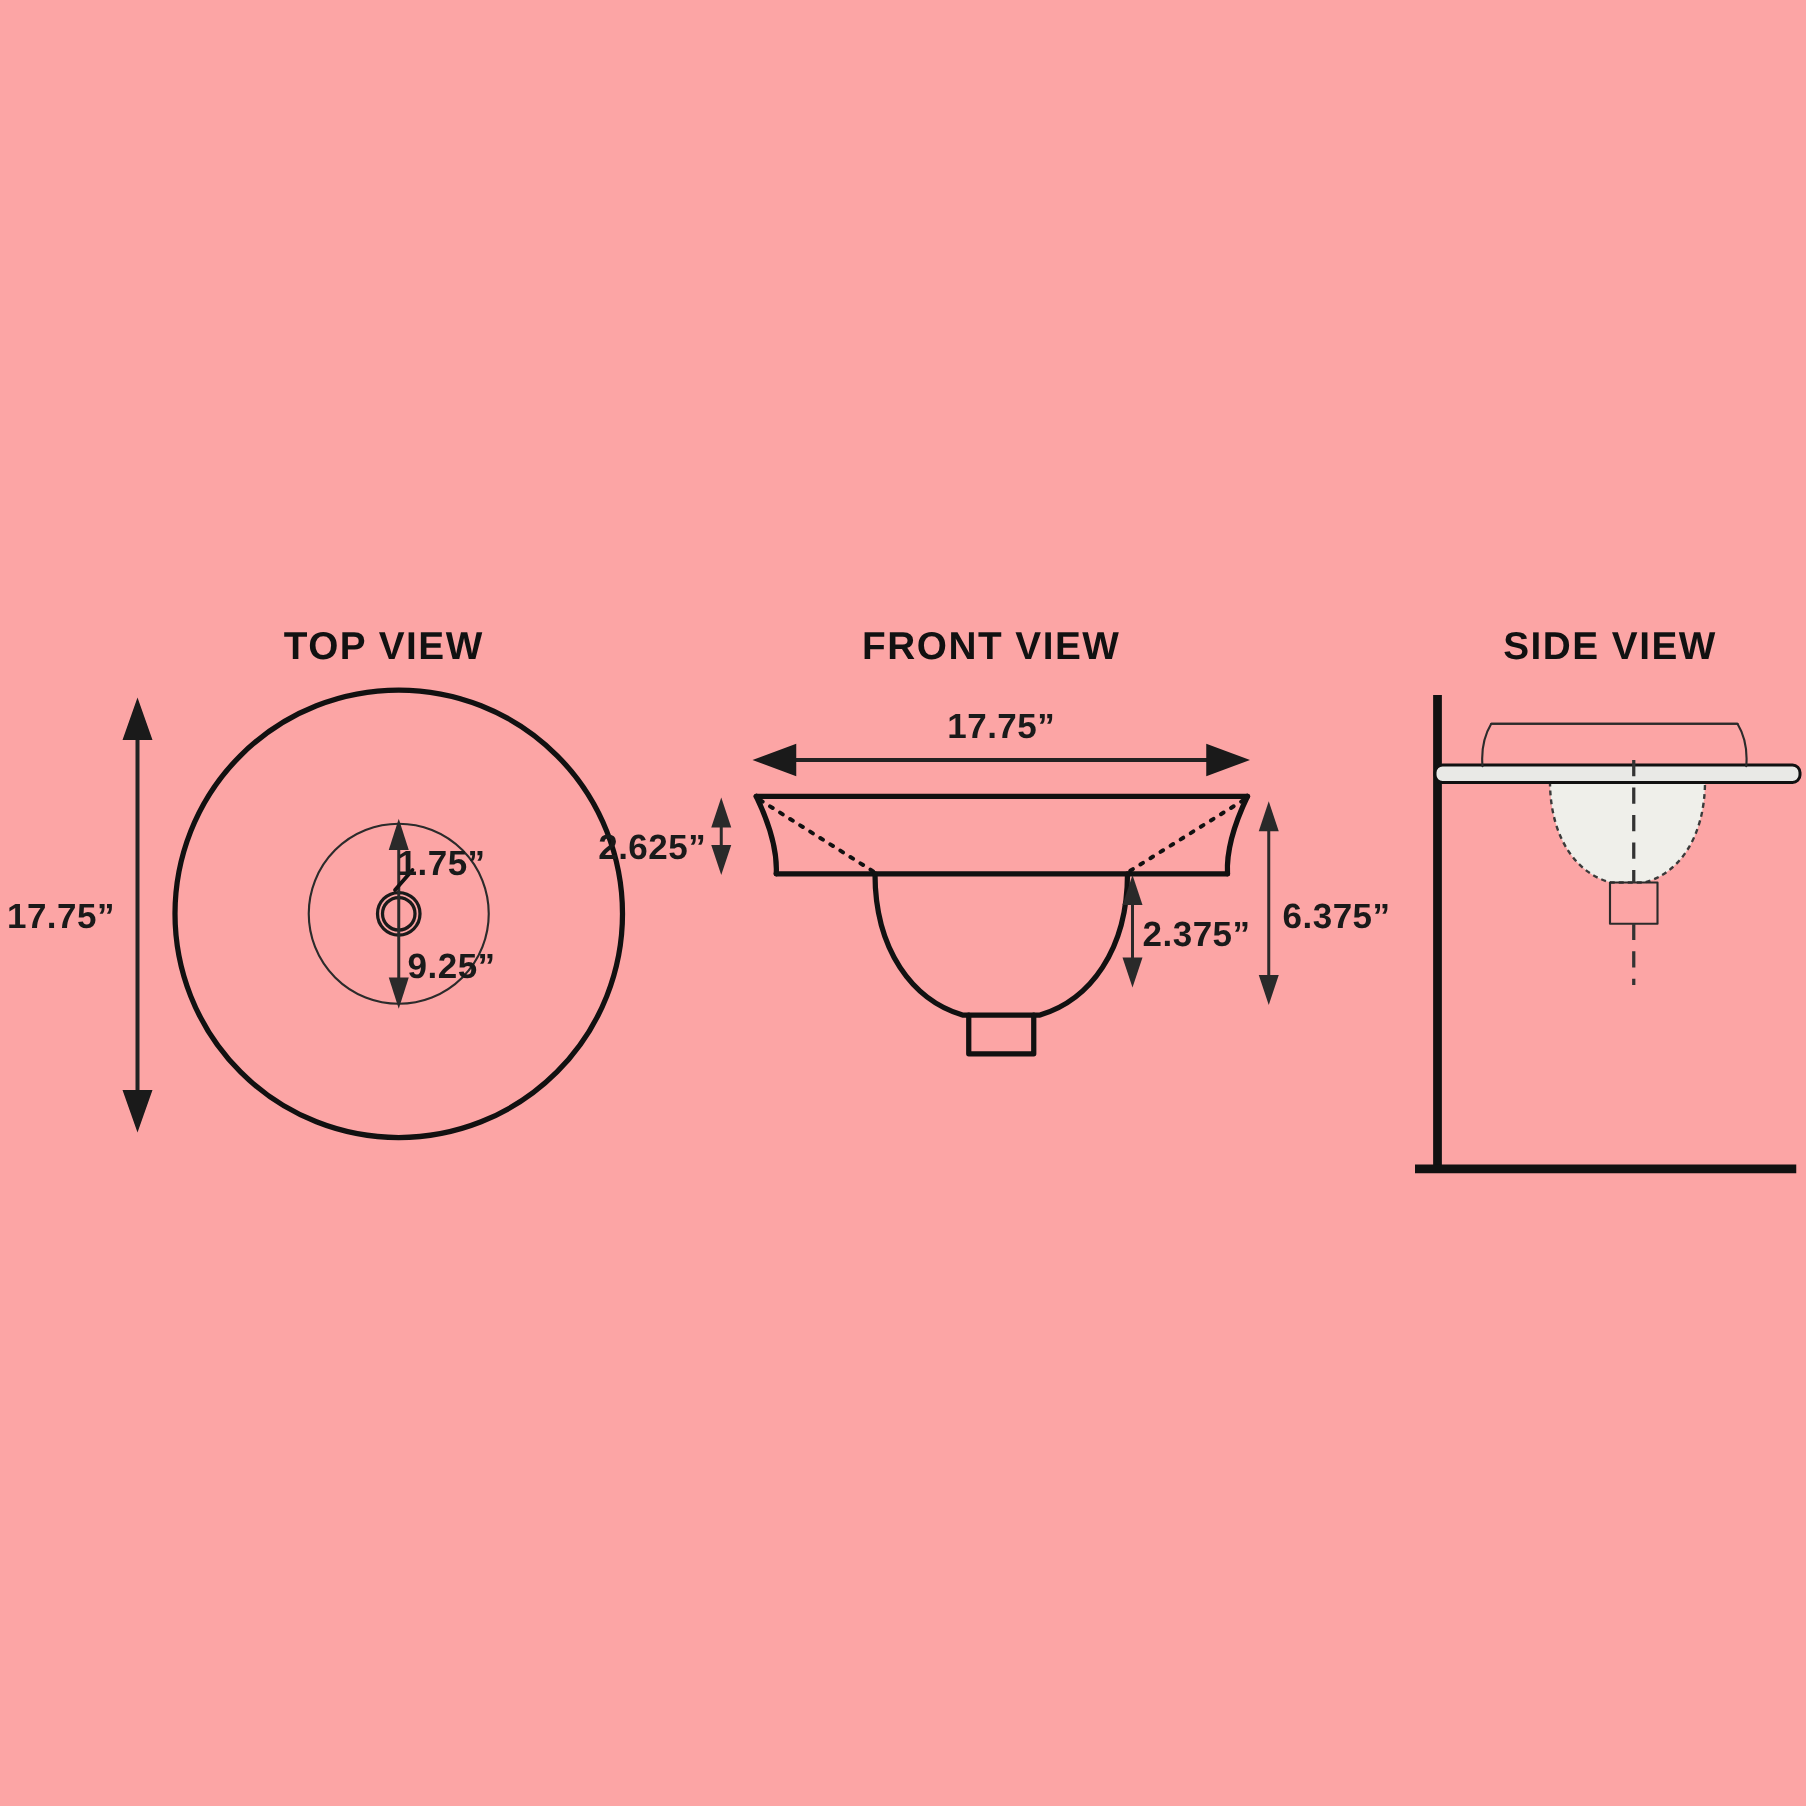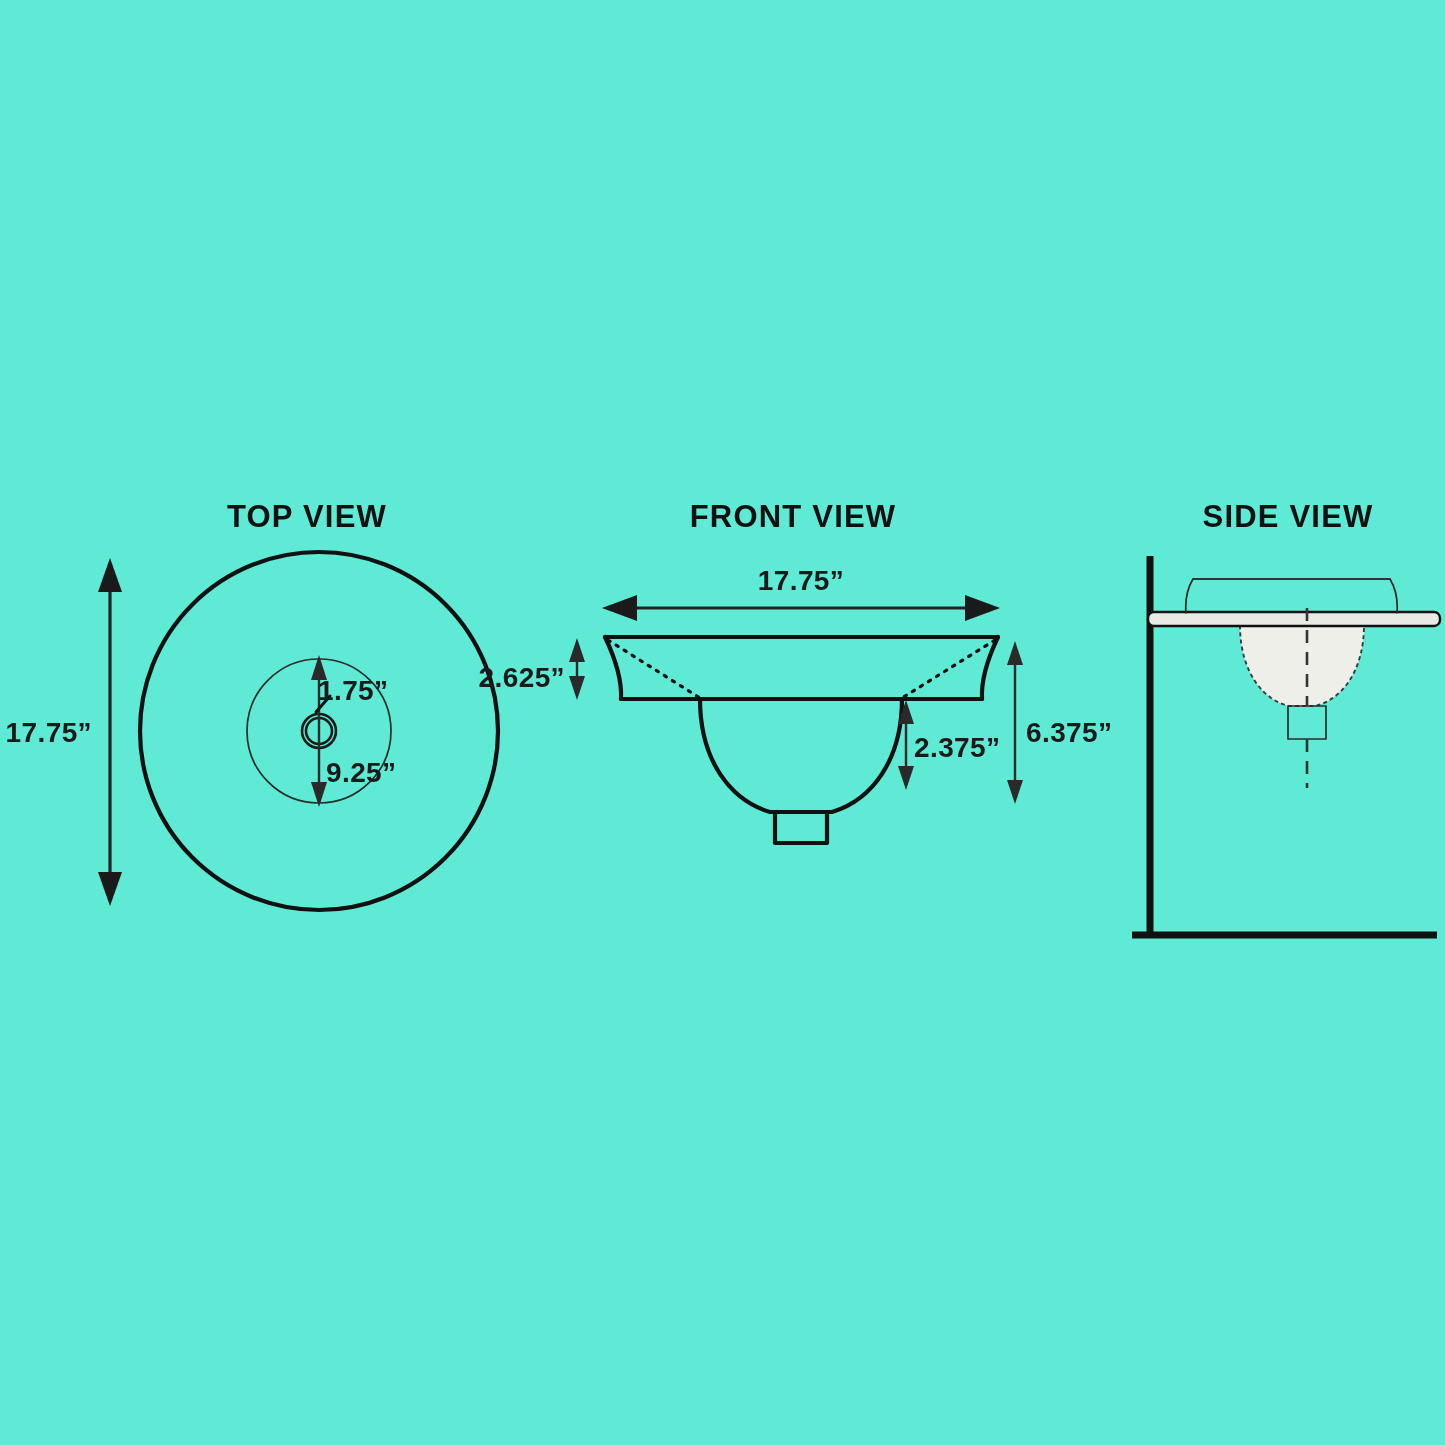--- a/index.html
+++ b/index.html
@@ -11,21 +11,21 @@
   body {
     width: 1445px;
     height: 1445px;
     font-family: "Liberation Sans", "DejaVu Sans", sans-serif;
     overflow: hidden;
   }
   #drawing-root {
     position: relative;
     width: 1445px;
     height: 1445px;
-    background: #5eead4;
+    background: #fca5a5;
   }
   svg#spec-svg {
     position: absolute;
     top: 0;
     left: 0;
     width: 1445px;
     height: 1445px;
     display: block;
   }
   .view-title {

